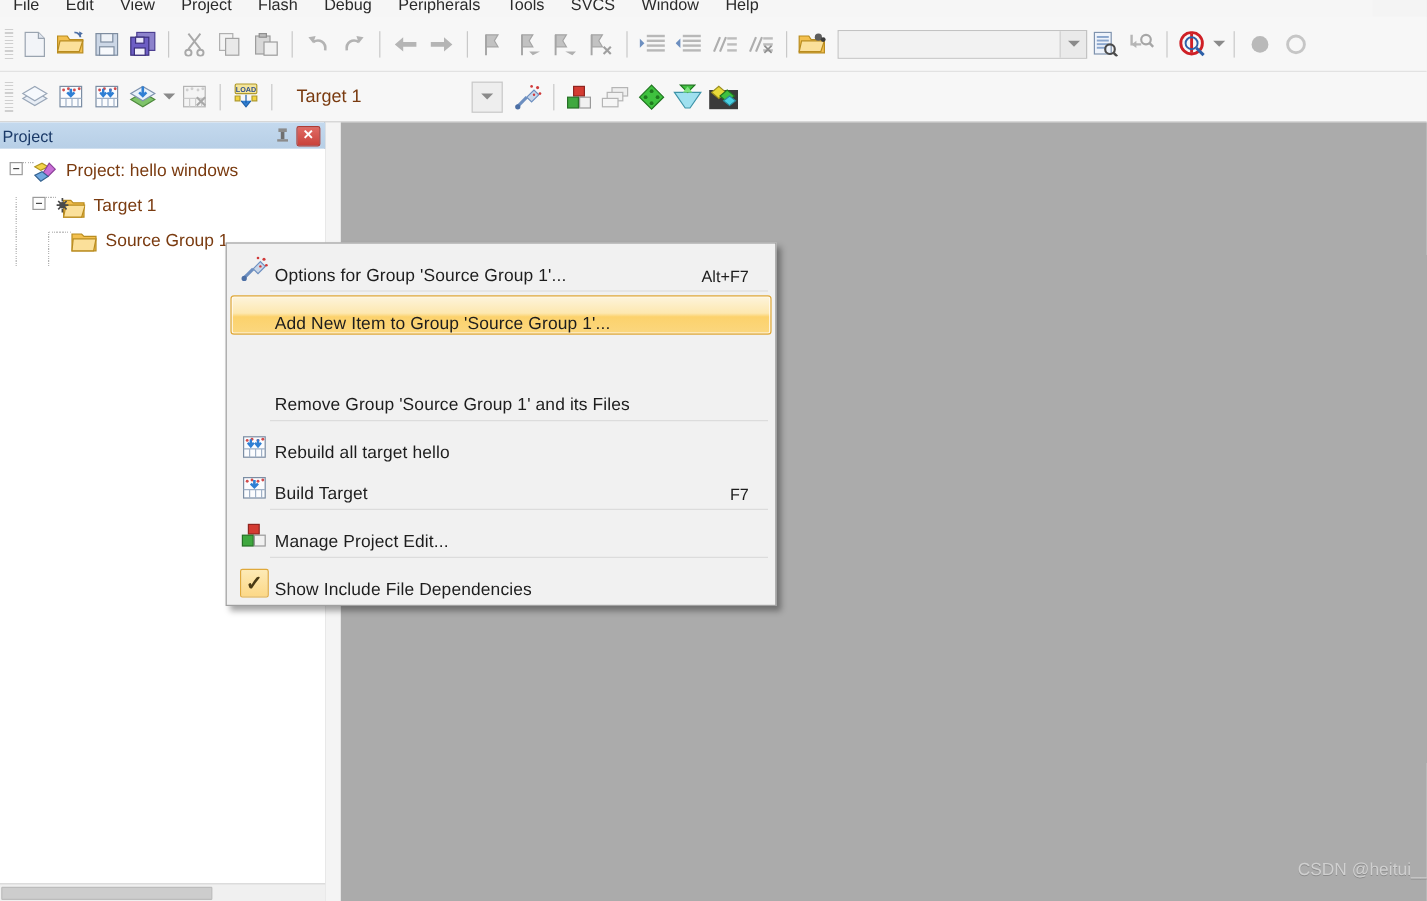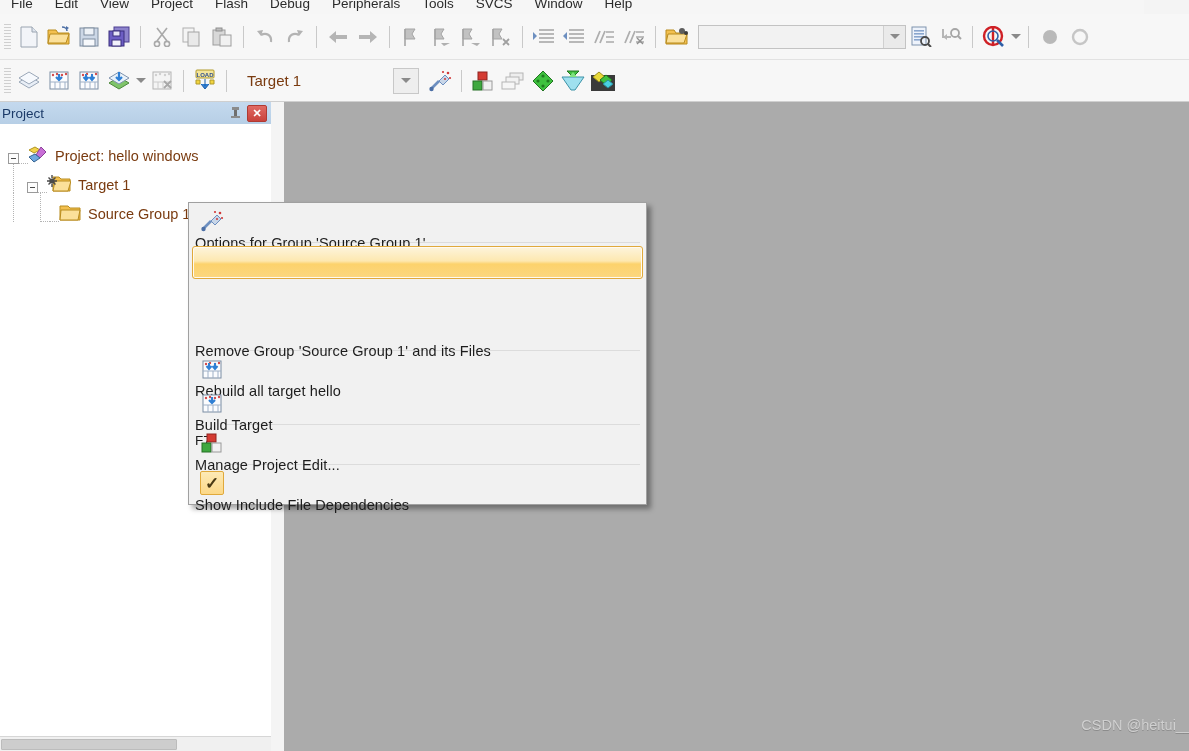--- a/index.html
+++ b/index.html
@@ -103,21 +103,21 @@
     background: linear-gradient(to bottom, #e06a64 0%, #c9433c 100%);
     border: 1px solid #b03a33;
     display: flex; align-items: center; justify-content: center;
     color: #fff; font-size: 11px; font-weight: bold; line-height: 1;
   }
   .tree {
     position: absolute; left: 0; top: 22px; width: 271px; bottom: 0;
     background: #fff; padding-top: 11px; overflow: hidden;
   }
   .tree-row {
-    display: flex; align-items: flex-end; height: 29px; white-space: nowrap;
+    display: flex; align-items: flex-start; height: 29px; white-space: nowrap;
   }
   .tree-row .lbl { font-size: 14.5px; color: #7a3b10; margin-left: 7px; }
   .expander {
     width: 11px; height: 11px; border: 1px solid #9a9a9a; background: #fdfdfd;
     display: flex; align-items: center; justify-content: center; flex: 0 0 auto;
     position: relative;
   }
   .expander::before {
     content: ""; position: absolute; left: 2px; right: 2px; top: 4px; height: 1px; background: #4a4a4a;
   }
@@ -141,23 +141,23 @@
   }
 
   
   .ctxmenu {
     position: absolute; left: 188px; top: 202px; width: 459px;
     background: #f1f1f1; border: 1px solid #a0a0a0;
     box-shadow: 4px 4px 5px rgba(0,0,0,.35);
     padding: 2px 0;
   }
   .ctx-item {
-    position: relative; display: flex; align-items: flex-start;
+    position: relative; display: flex; align-items: flex-end;
     height: 33px; padding: 0 0 0 2px; margin: 1px 3px;
-    border: 1px solid transparent; border-radius: 3px; flex-direction: column;
+    border: 1px solid transparent; border-radius: 3px;
   }
   .ctx-item.highlight {
     background: linear-gradient(to bottom, #fdf4dc 0%, #fde8b0 45%, #fcd26c 55%, #fbd77f 100%);
     border: 1px solid #e0a93b;
     box-shadow: inset 0 0 0 1px #fffaf0;
   }
   .ctx-icon {
     width: 34px; height: 28px; flex: 0 0 auto;
     display: flex; align-items: center; justify-content: center;
   }
@@ -677,20 +677,21 @@
         </svg>
       </div>
       <div class="ctx-label">Options for Group 'Source Group 1'...</div>
       <div class="ctx-accel">Alt+F7</div>
     </div>
 
     <div class="ctx-sep"></div>
 
     <div class="ctx-item highlight">
       <div class="ctx-icon"></div>
+      <div class="ctx-label">Add New  Item to Group 'Source Group 1'...</div>
       <div class="ctx-accel"></div>
     </div>
 
     <div class="ctx-item">
       <div class="ctx-icon"></div>
       <div class="ctx-accel"></div>
     </div>
 
     <div class="ctx-item">
       <div class="ctx-icon"></div>

